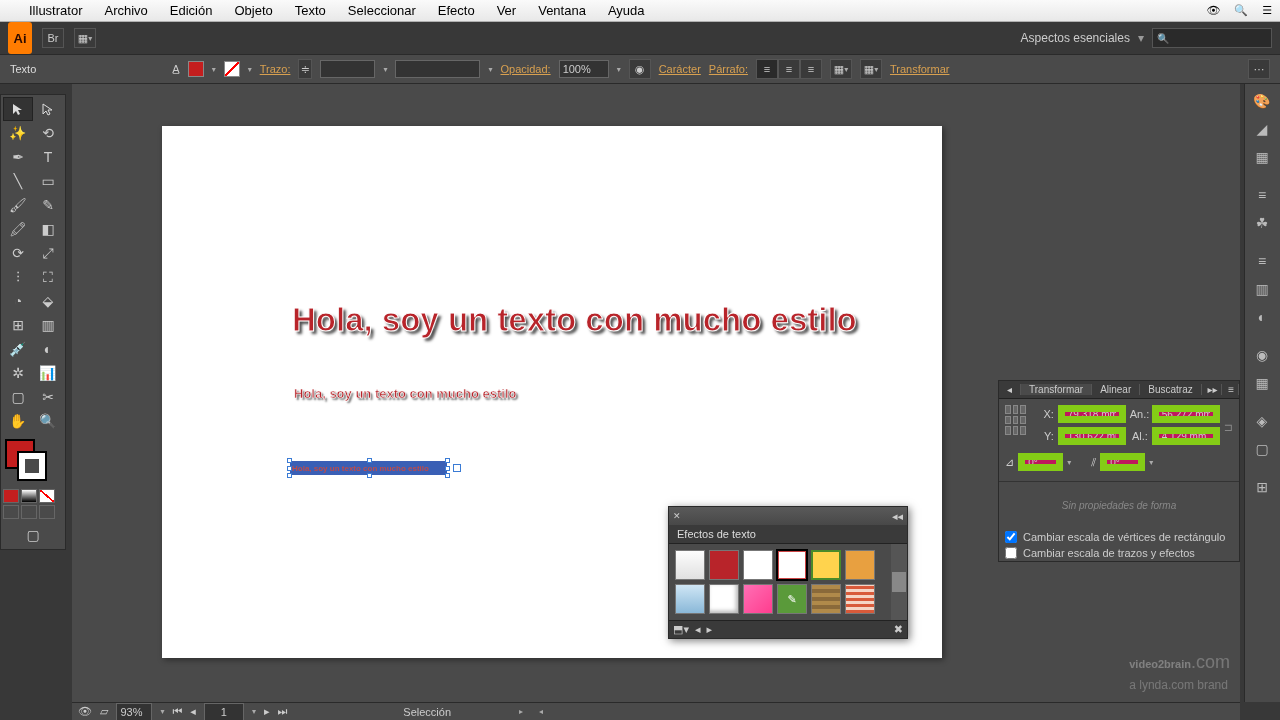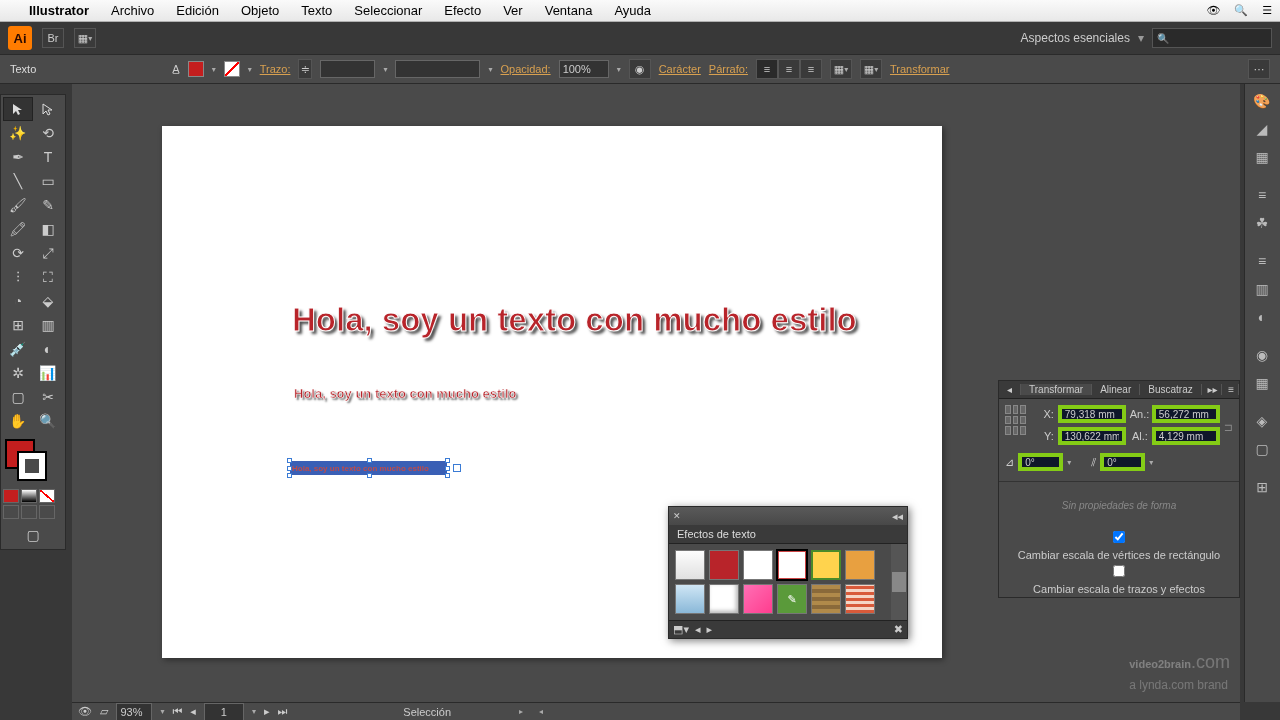--- a/index.html
+++ b/index.html
@@ -1,23 +1,23 @@
 <!DOCTYPE html>
 <html><head>
 <meta charset="utf-8">
 <style>
 * { margin:0; padding:0; box-sizing:border-box; font-family:"Helvetica Neue",Arial,sans-serif; font-size:11px; user-select:none; }
 body { width:1280px; height:720px; background:#383838; overflow:hidden; position:relative; }
 .menubar { height:22px; background:linear-gradient(#fafafa,#e8e8e8); display:flex; align-items:center; padding:0 8px; gap:0; border-bottom:1px solid #b0b0b0; }
 .apple { font-size:14px; margin-right:10px; }
 .menubar span.m { padding:0 11px; font-size:13px; color:#000; }
-.menubar span.app { font-weight:bold; }
+.menubar span.app { font-weight:normal; }
 .menubar .right { margin-left:auto; display:flex; gap:14px; align-items:center; font-size:14px; }
 .appbar { height:32px; background:#383838; display:flex; align-items:center; padding:0 8px; gap:10px; }
-.ai-logo { width:24px; height:24px; background:#ff7c00; color:#2a0a00; font-weight:bold; font-size:13px; display:flex; align-items:center; justify-content:center; border-radius:3px; }
+.ai-logo { width:24px; height:32px; background:#ff7c00; color:#2a0a00; font-weight:bold; font-size:13px; display:flex; align-items:center; justify-content:center; border-radius:3px; }
 .workspace-sel { margin-left:auto; display:flex; align-items:center; gap:8px; }
 .workspace-sel span { color:#ccc; font-size:12px; }
 .workspace-sel .arrow { color:#999; }
 .search-box { width:120px; height:20px; background:#2a2a2a; border:1px solid #555; display:flex; align-items:center; padding:0 4px; }
 .controlbar { height:30px; background:#4a4a4a; border-top:1px solid #2a2a2a; border-bottom:1px solid #2a2a2a; display:flex; align-items:center; padding:0 10px; gap:8px; color:#ccc; }
 .controlbar .lbl { color:#ddd; }
 .swatch { width:16px; height:16px; border:1px solid #888; }
 .swatch.red { background:#c41e1e; }
 .swatch.diag { background:linear-gradient(to bottom right,#fff 45%,#f00 45%,#f00 55%,#fff 55%); }
 .small-input { width:50px; height:18px; background:#333; border:1px solid #666; color:#ccc; padding:0 3px; }
@@ -66,25 +66,25 @@
 .dock-ico { width:30px; height:26px; display:flex; align-items:center; justify-content:center; color:#bbb; font-size:14px; border-radius:2px; }
 .dock-sep { height:8px; }
 .prop-panel { position:absolute; right:40px; top:296px; width:242px; background:#4a4a4a; border:1px solid #2a2a2a; color:#ccc; }
 .prop-tabs { display:flex; background:#3a3a3a; border-bottom:1px solid #222; height:18px; align-items:center; }
 .prop-tabs span { padding:0 8px; font-size:10px; border-right:1px solid #555; }
 .prop-tabs .active { background:#4a4a4a; }
 .prop-tabs .arrow2 { margin-left:auto; padding:0 4px; }
 .prop-body { padding:6px; }
 .field-row { display:flex; align-items:center; gap:4px; margin-bottom:4px; }
 .field-row label { width:18px; text-align:right; color:#ccc; }
-.pinput { width:68px; height:18px; background:#0f172a; border:4px solid #84cc16; color:#ccc; padding:0 3px; font-size:10px; }
+.pinput { width:68px; height:18px; background:#be185d; border:7px solid #84cc16; color:#ccc; padding:0 3px; font-size:10px; }
 .ref-grid { width:30px; height:30px; display:grid; grid-template:repeat(3,1fr)/repeat(3,1fr); gap:2px; margin-right:6px; }
 .ref-grid span { background:#666; border:1px solid #888; }
 .shape-sec { border-top:1px solid #333; padding:18px 0; text-align:center; color:#888; font-style:italic; font-size:10px; }
-.check-row { display:flex; align-items:center; gap:6px; padding:2px 6px; font-size:10px;flex-direction:column; }
+.check-row { display:flex; align-items:center; gap:6px; padding:2px 6px; font-size:10px; }
 .check-row input { width:12px; height:12px; }
 .statusbar { position:absolute; bottom:0; left:72px; right:40px; height:18px; background:#4a4a4a; border-top:1px solid #2a2a2a; display:flex; align-items:center; padding:0 6px; gap:8px; color:#ccc; }
 .statusbar .zoom { width:36px; }
 .statusbar .page { width:40px; text-align:center; }
 .watermark { position:absolute; right:50px; bottom:26px; color:rgba(255,255,255,.25); font-size:18px; font-weight:300; }
 .watermark b { font-weight:bold; color:rgba(255,255,255,.3); }
 .small-btn { width:22px; height:20px; background:#3a3a3a; border:1px solid #555; display:flex; align-items:center; justify-content:center; color:#ccc; }
 .align-grp { display:flex; }
 .align-grp .small-btn:first-child { background:#2a2a2a; }
 .tri { font-size:8px; color:#aaa; }

